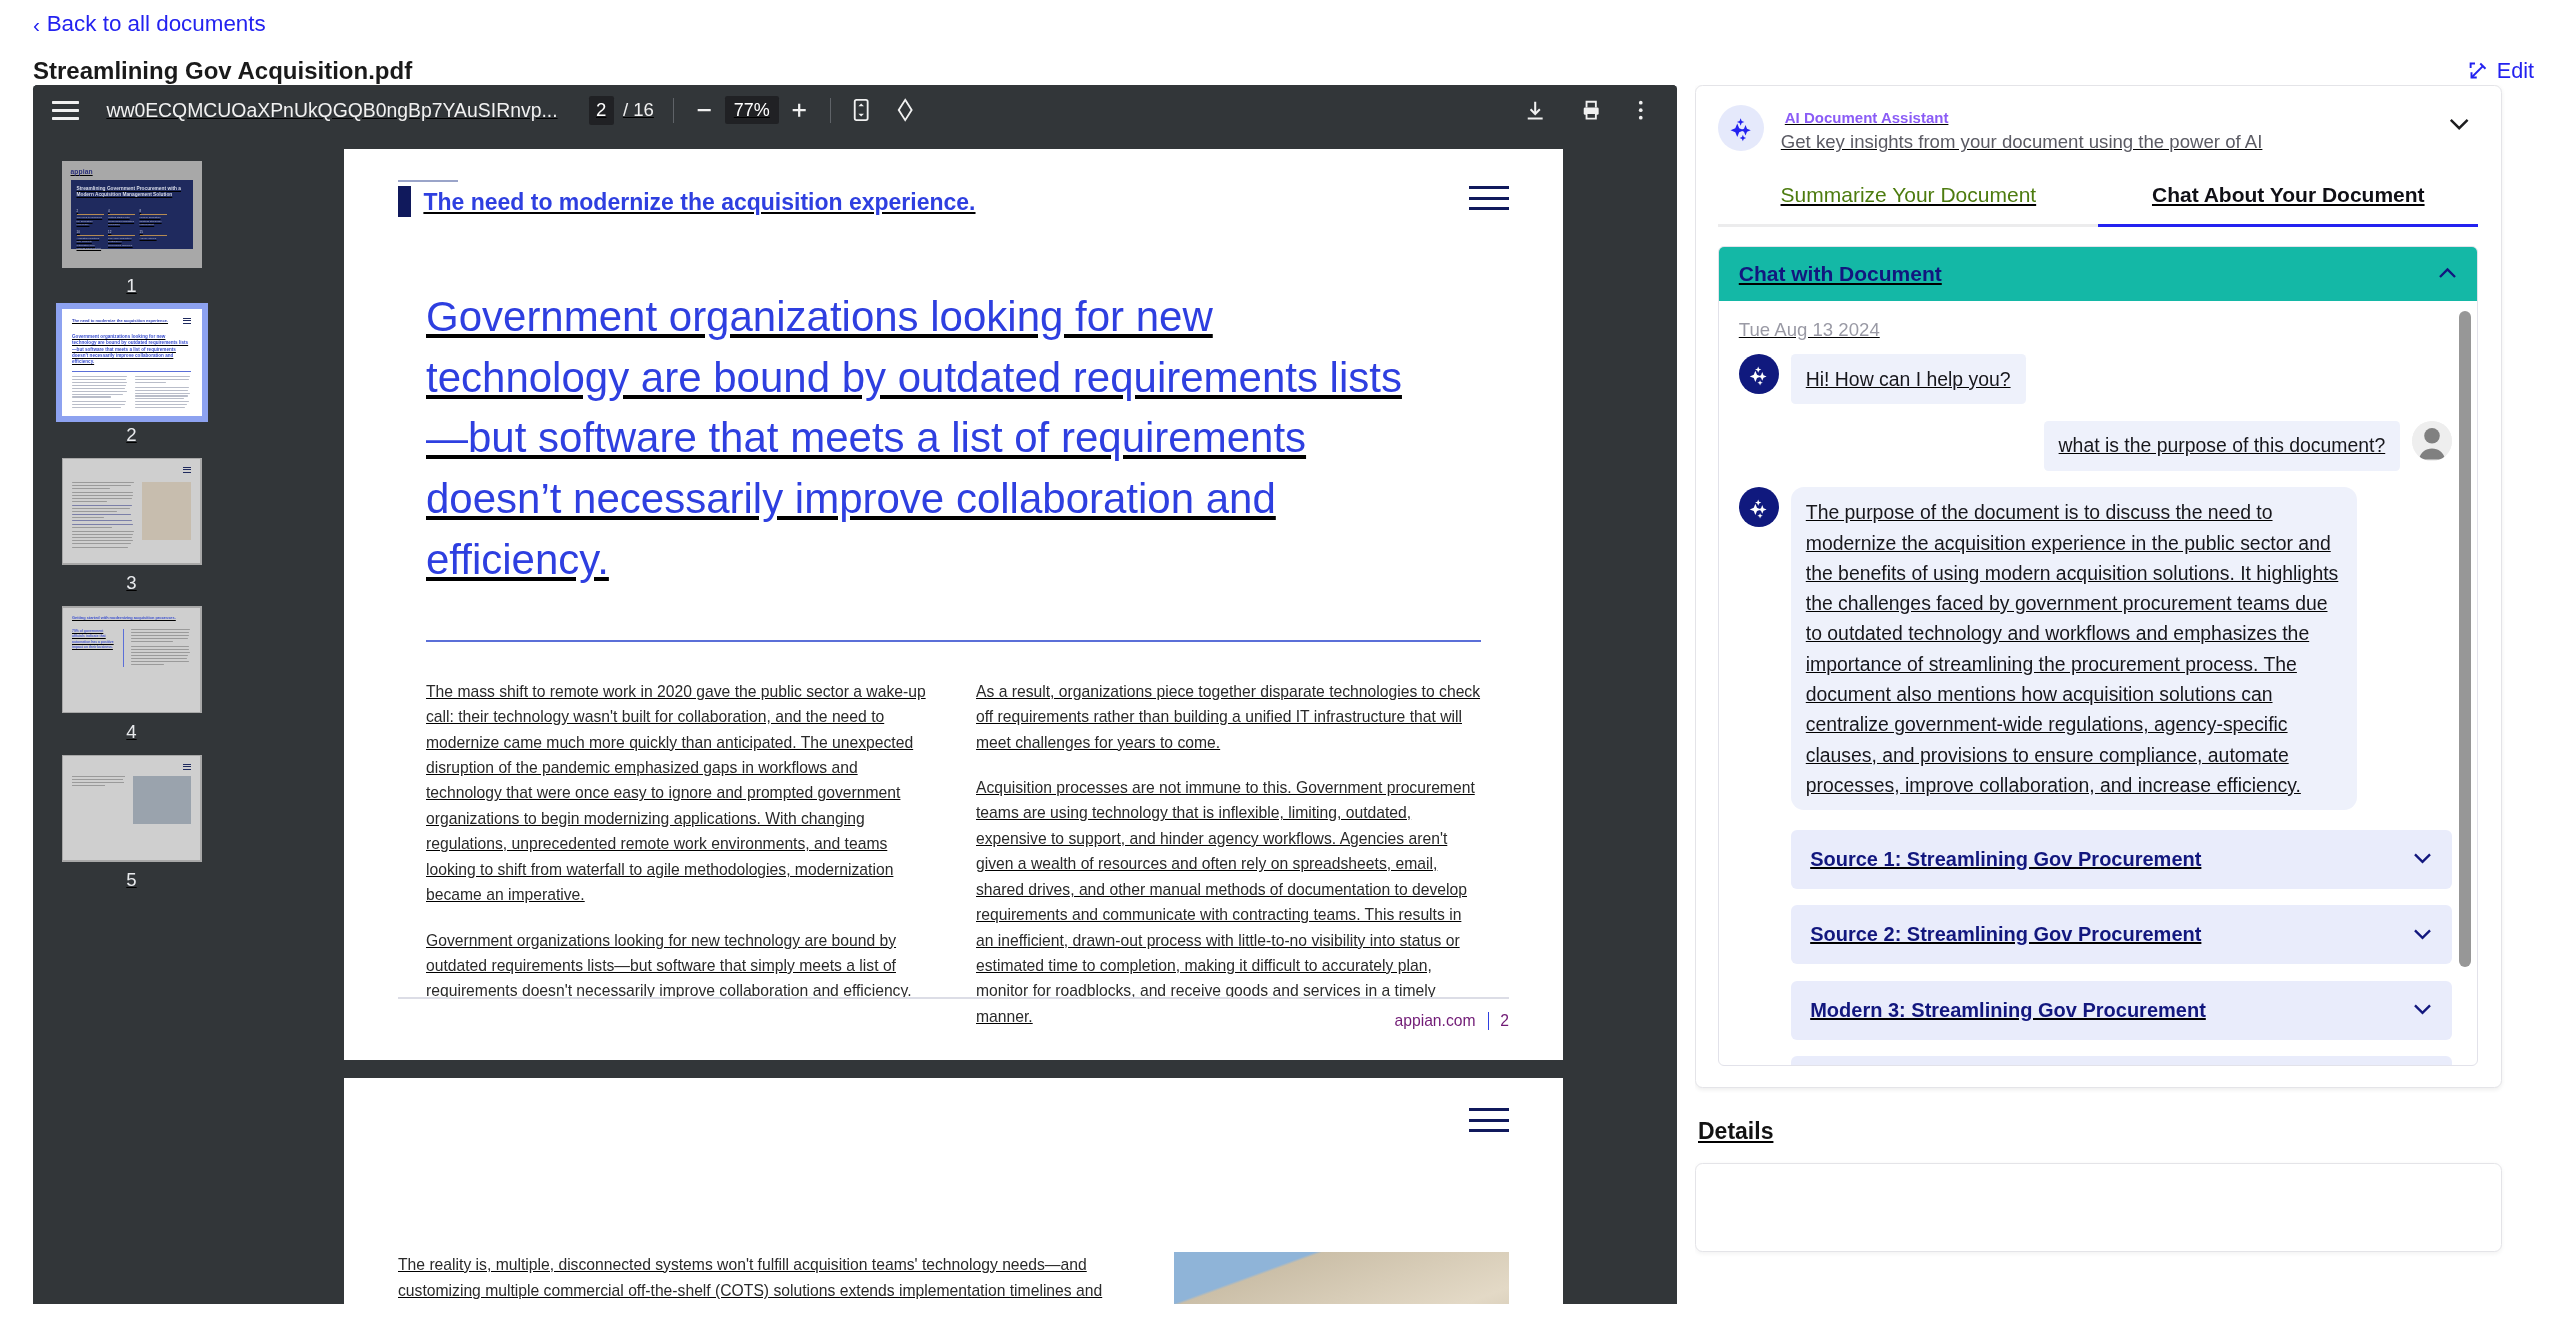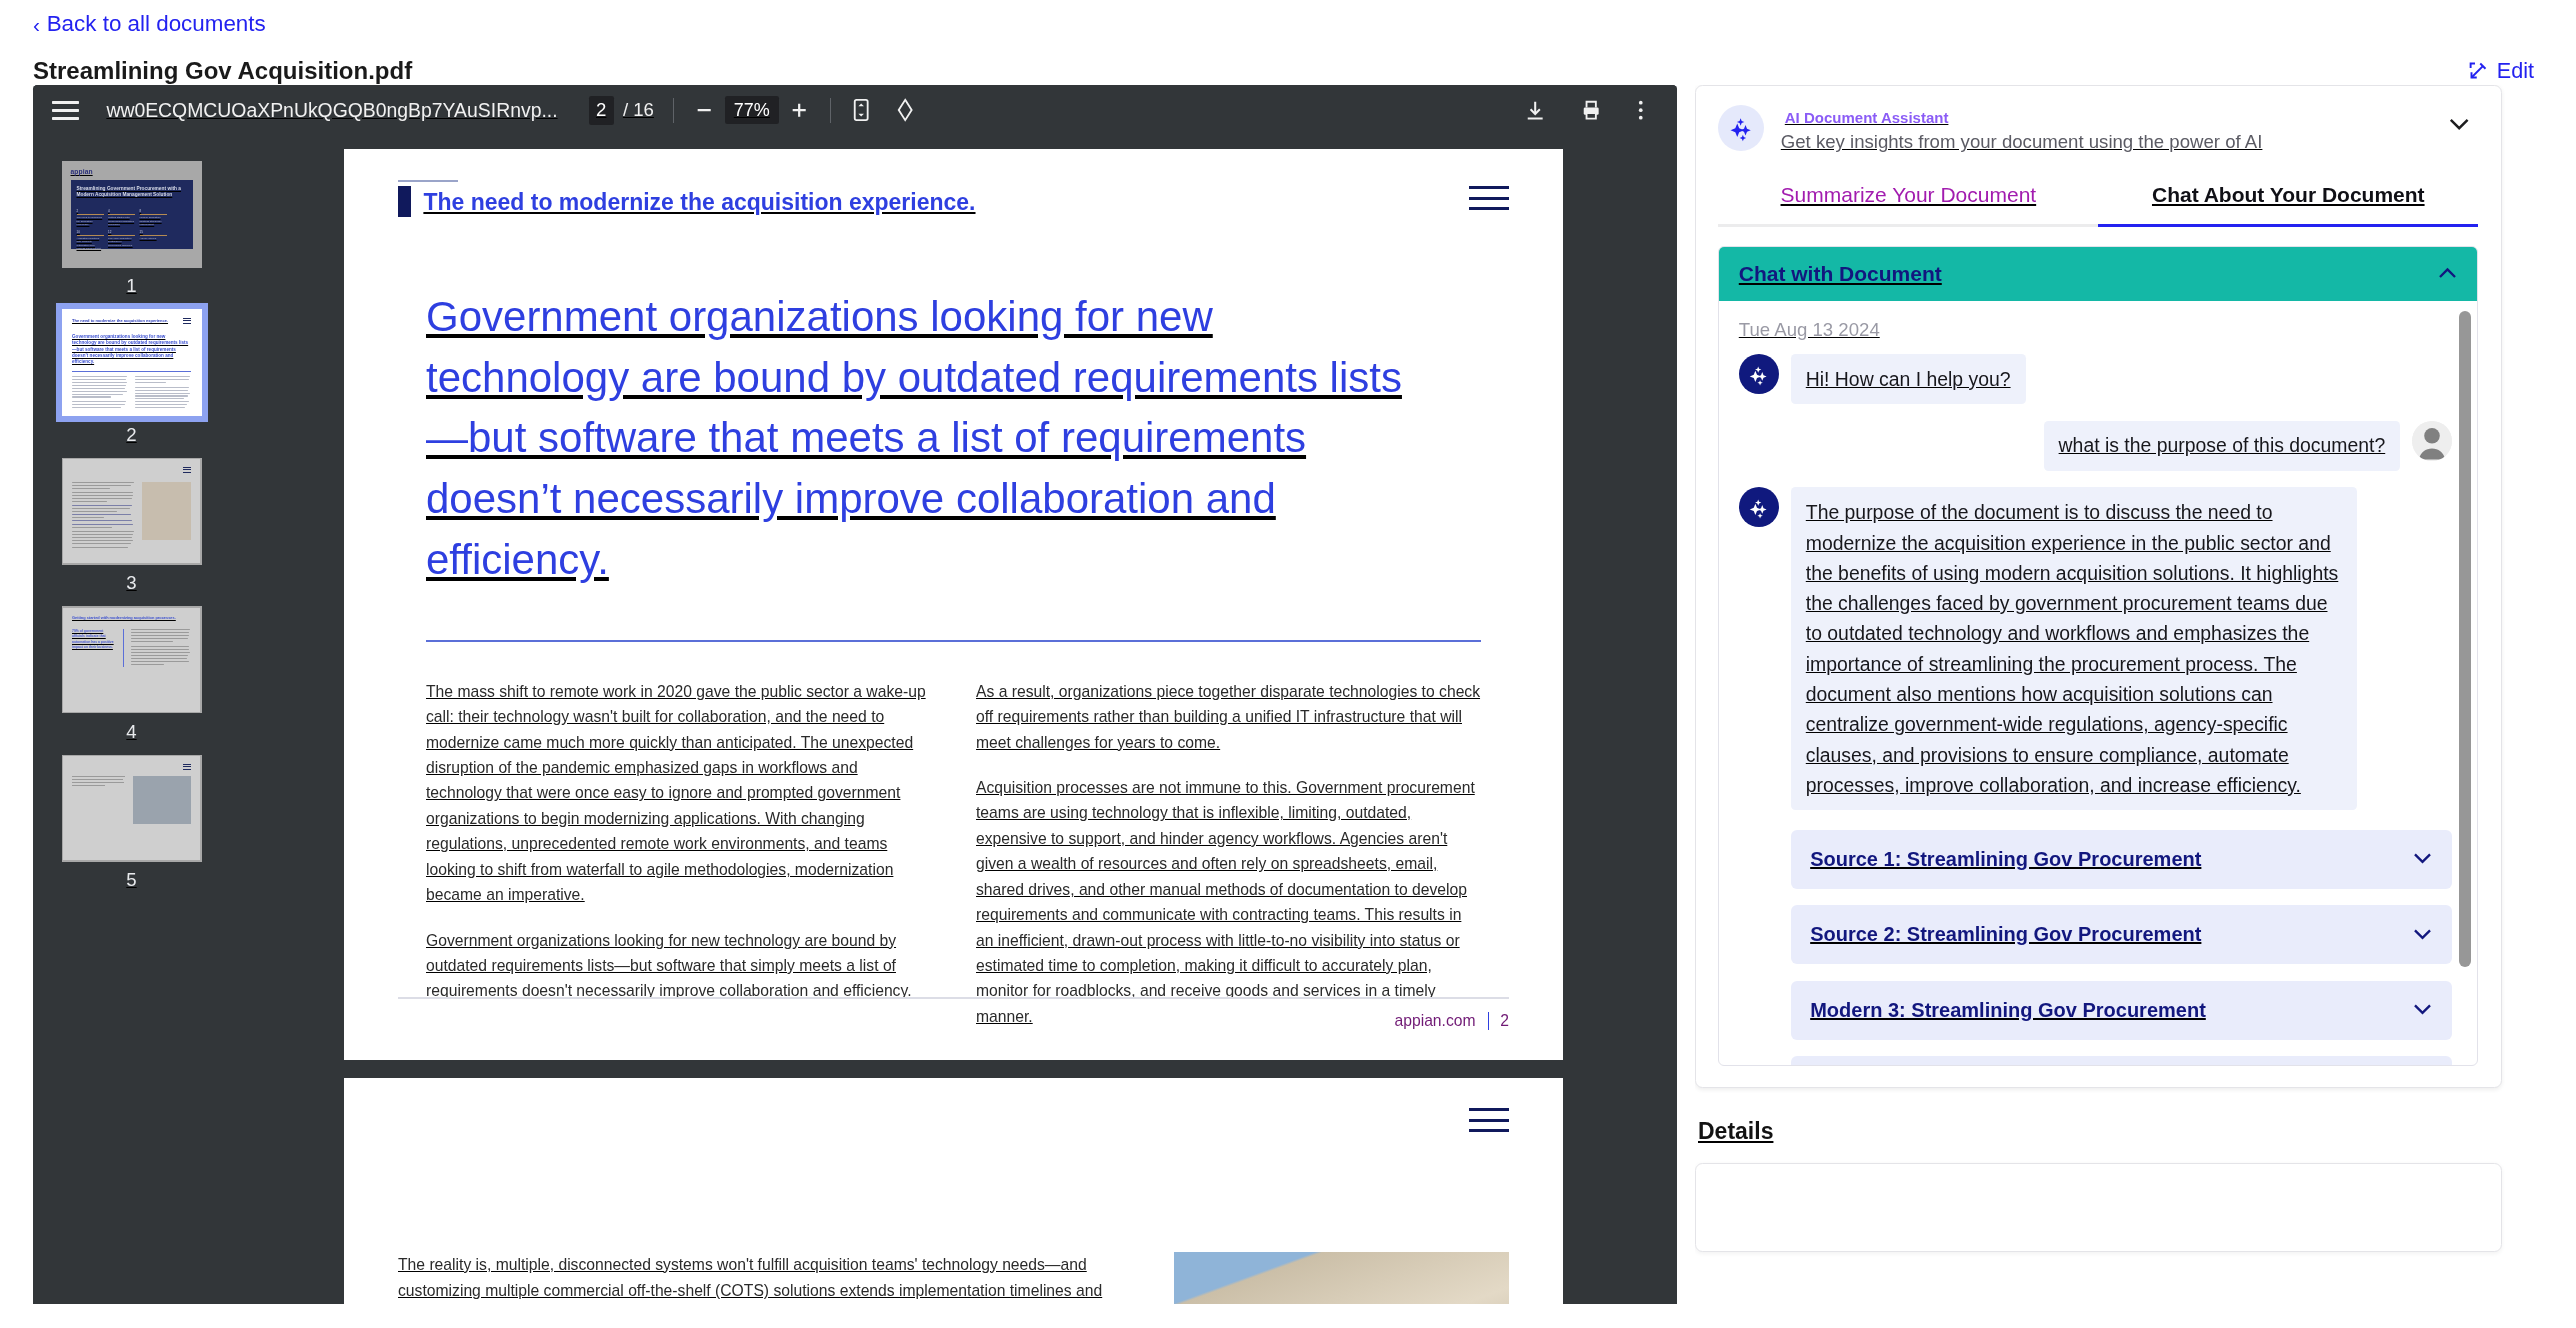--- a/index.html
+++ b/index.html
@@ -231,21 +231,21 @@
   .spark-badge {
     width: 46px; height:46px; border-radius:50%;
     background:#e5e9fb; display:flex; align-items:center; justify-content:center; flex-shrink:0;
   }
   .assist-txt h2 { margin:4px; font-size: 15px; color:#8b5cf6; font-weight:bold; }
   .assist-txt p { margin: 5.2px 0 0; font-size: 18.6px; color:#5b5b64; }
   .chev-btn { margin-left:auto; cursor:pointer; color:#1d1d1f; font-size:22.4px; padding: 6px 7.5px; }
 
   .tabs { display:flex; margin-top: 22.4px; }
   .tab {
-    flex:1; text-align:center; font-size: 21px; color:#a21caf;
+    flex:1; text-align:center; font-size: 21px; color:#4d7c0f;
     padding: 7.5px 0 16.4px; cursor:pointer;
     border-bottom: 3.7px solid #ececed;
   }
   .tab.active { color:#101016; font-weight:bold; border-bottom-color:#2322f0; }
 
   .chat-card {
     margin-top: 19.4px;
     border: 0.7px solid #e2e2ea;
     border-radius: 6px;
     overflow: hidden;
@@ -274,21 +274,21 @@
   }
   .av-user {
     width: 40px; height:40px; border-radius:50%; background:#eeeeee;
     display:flex; align-items:flex-end; justify-content:center; flex-shrink:0; overflow:hidden;
   }
   .bubble {
     background:#eef1fb; border-radius:4.5px;
     padding: 10.4px 15px; font-size: 19.4px; color:#17171c; line-height:1.5;
     max-width: 566px;
   }
-  .bubble.ans { max-width: 566px; line-height: 1.56; }
+  .bubble.ans { max-width: 566px; line-height: 1.56; border-radius: 13px; }
   .src-item {
     background:#e9ecfb; border-radius:6px;
     margin: 0 0 16.4px 0;
     padding: 18px 19.4px;
     display:flex; align-items:center; justify-content:space-between;
     cursor:pointer;
   }
   .src-item .lbl { color:#12177e; font-size:20px; font-weight:bold; }
   .src-item .cv { color:#12177e; font-size:18px; font-weight:bold; }
   .src-list { margin-left: 52px; margin-top: 19.4px; }

